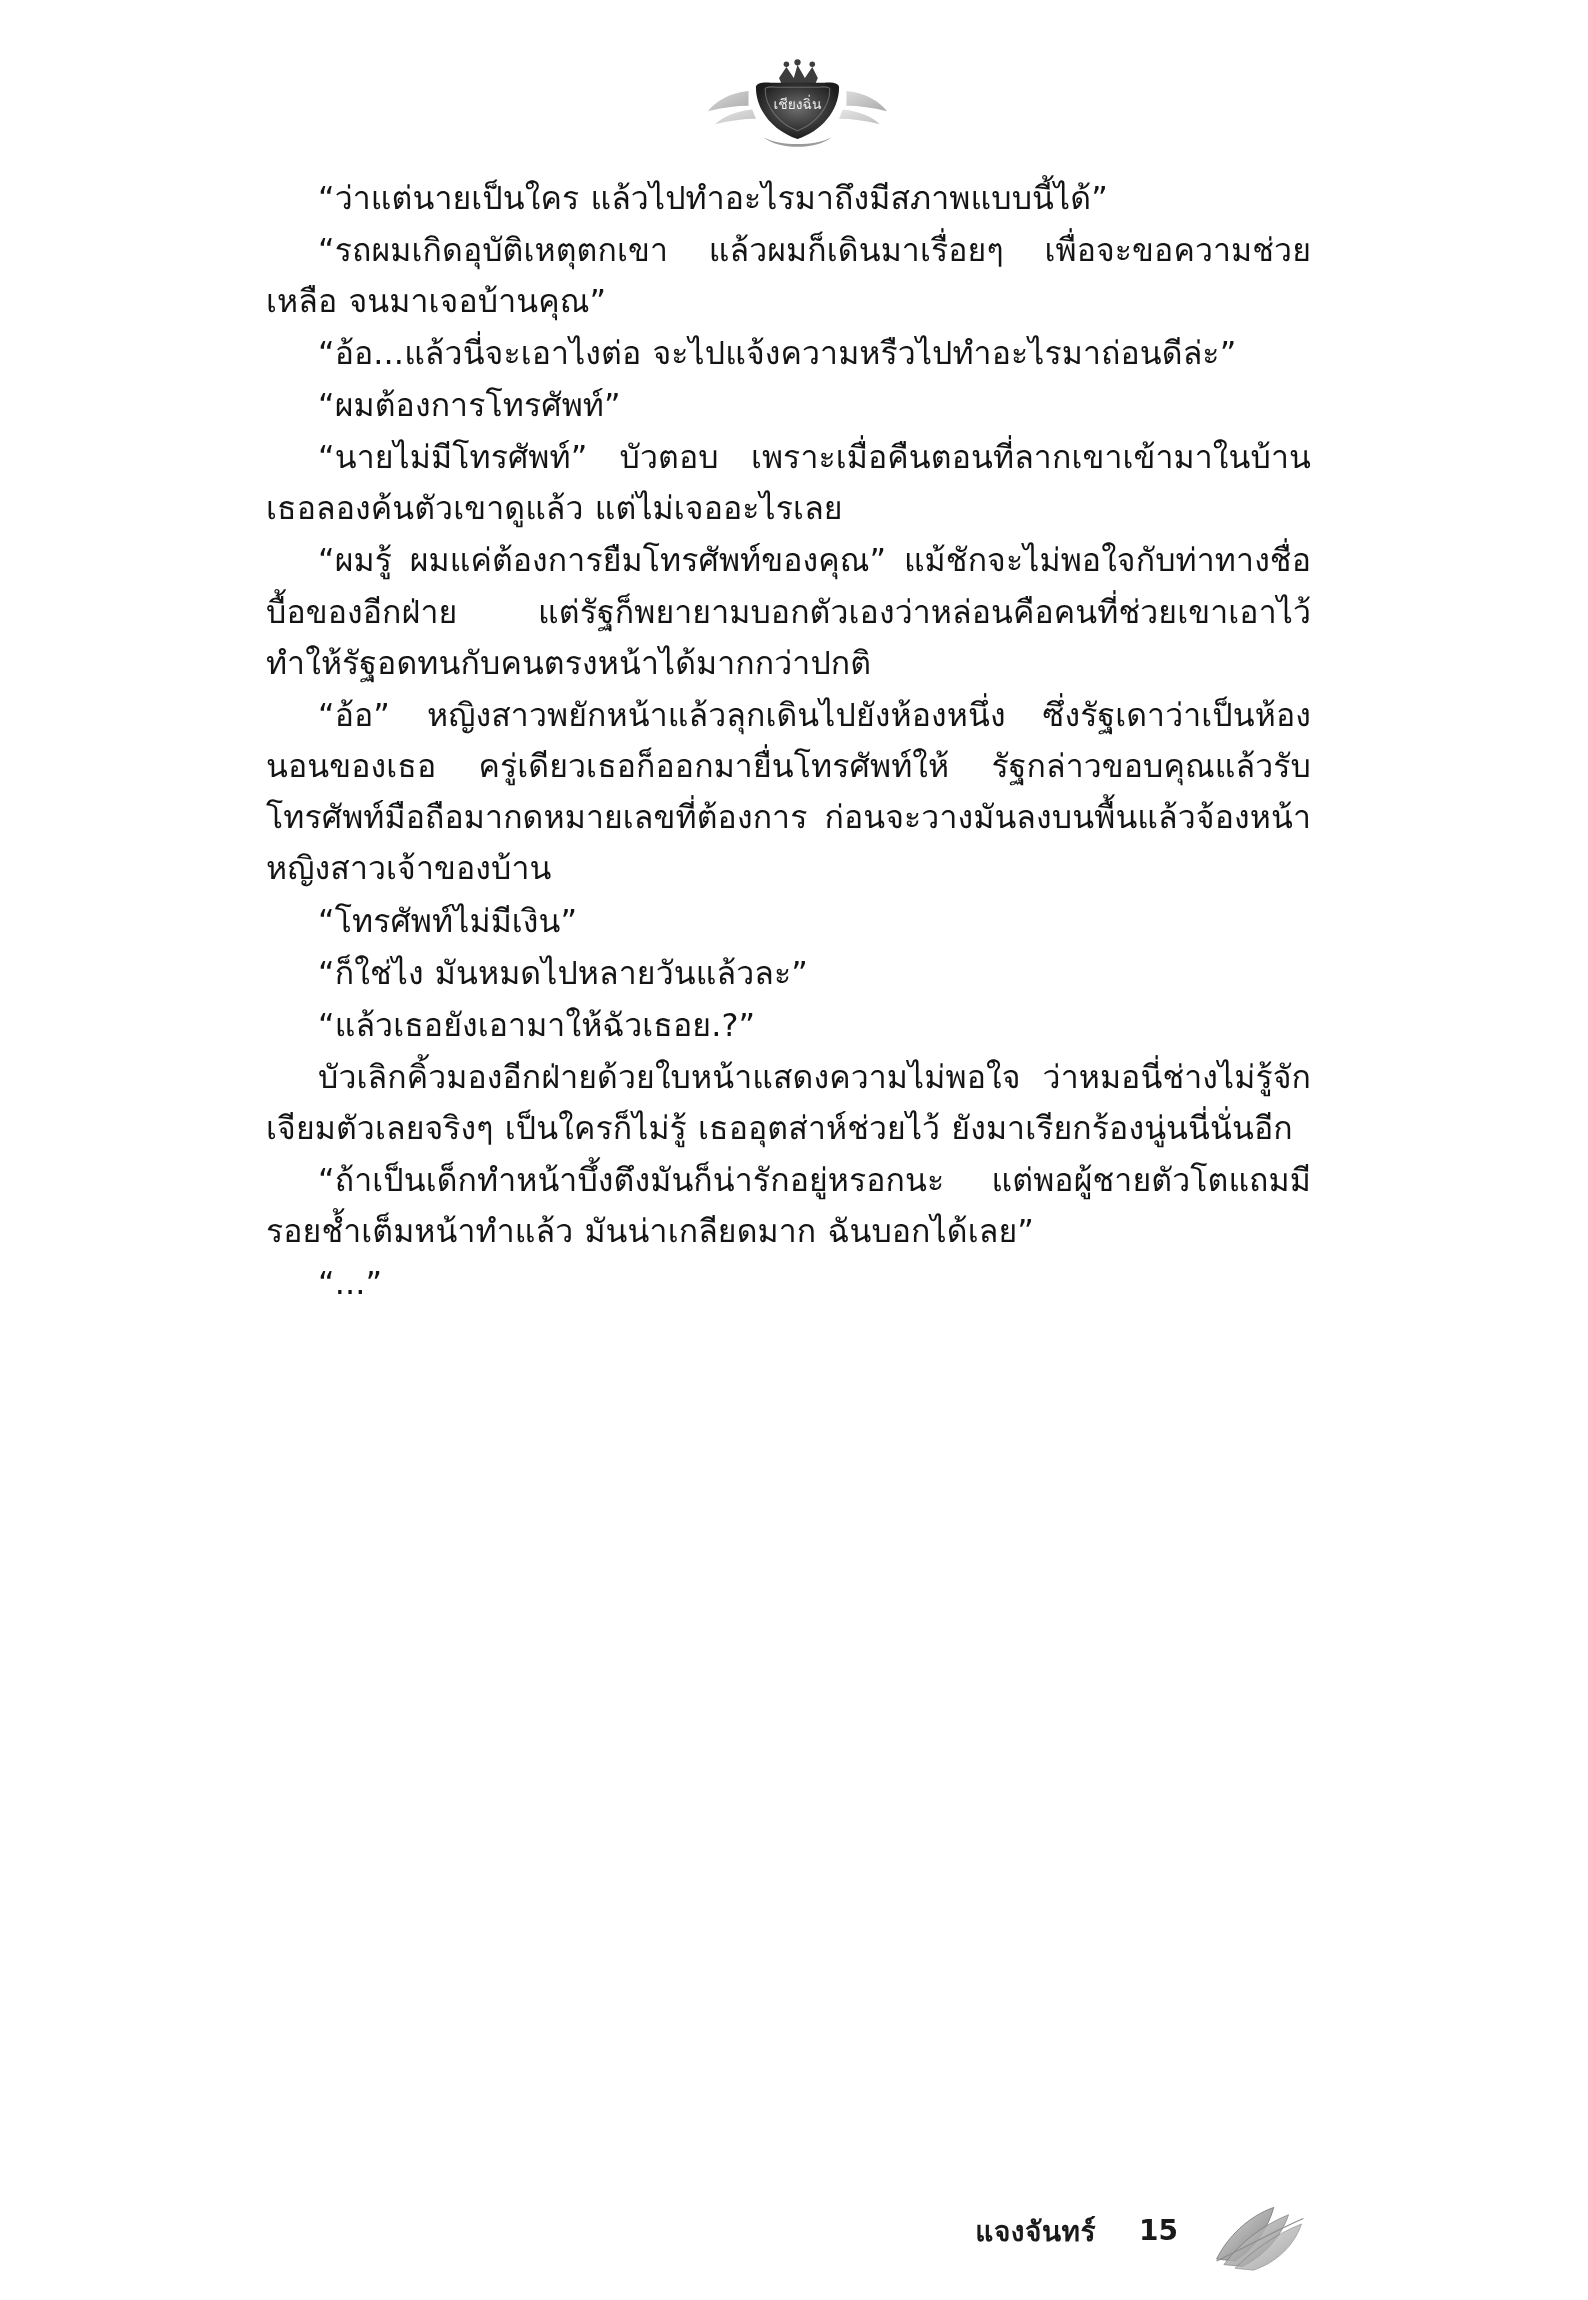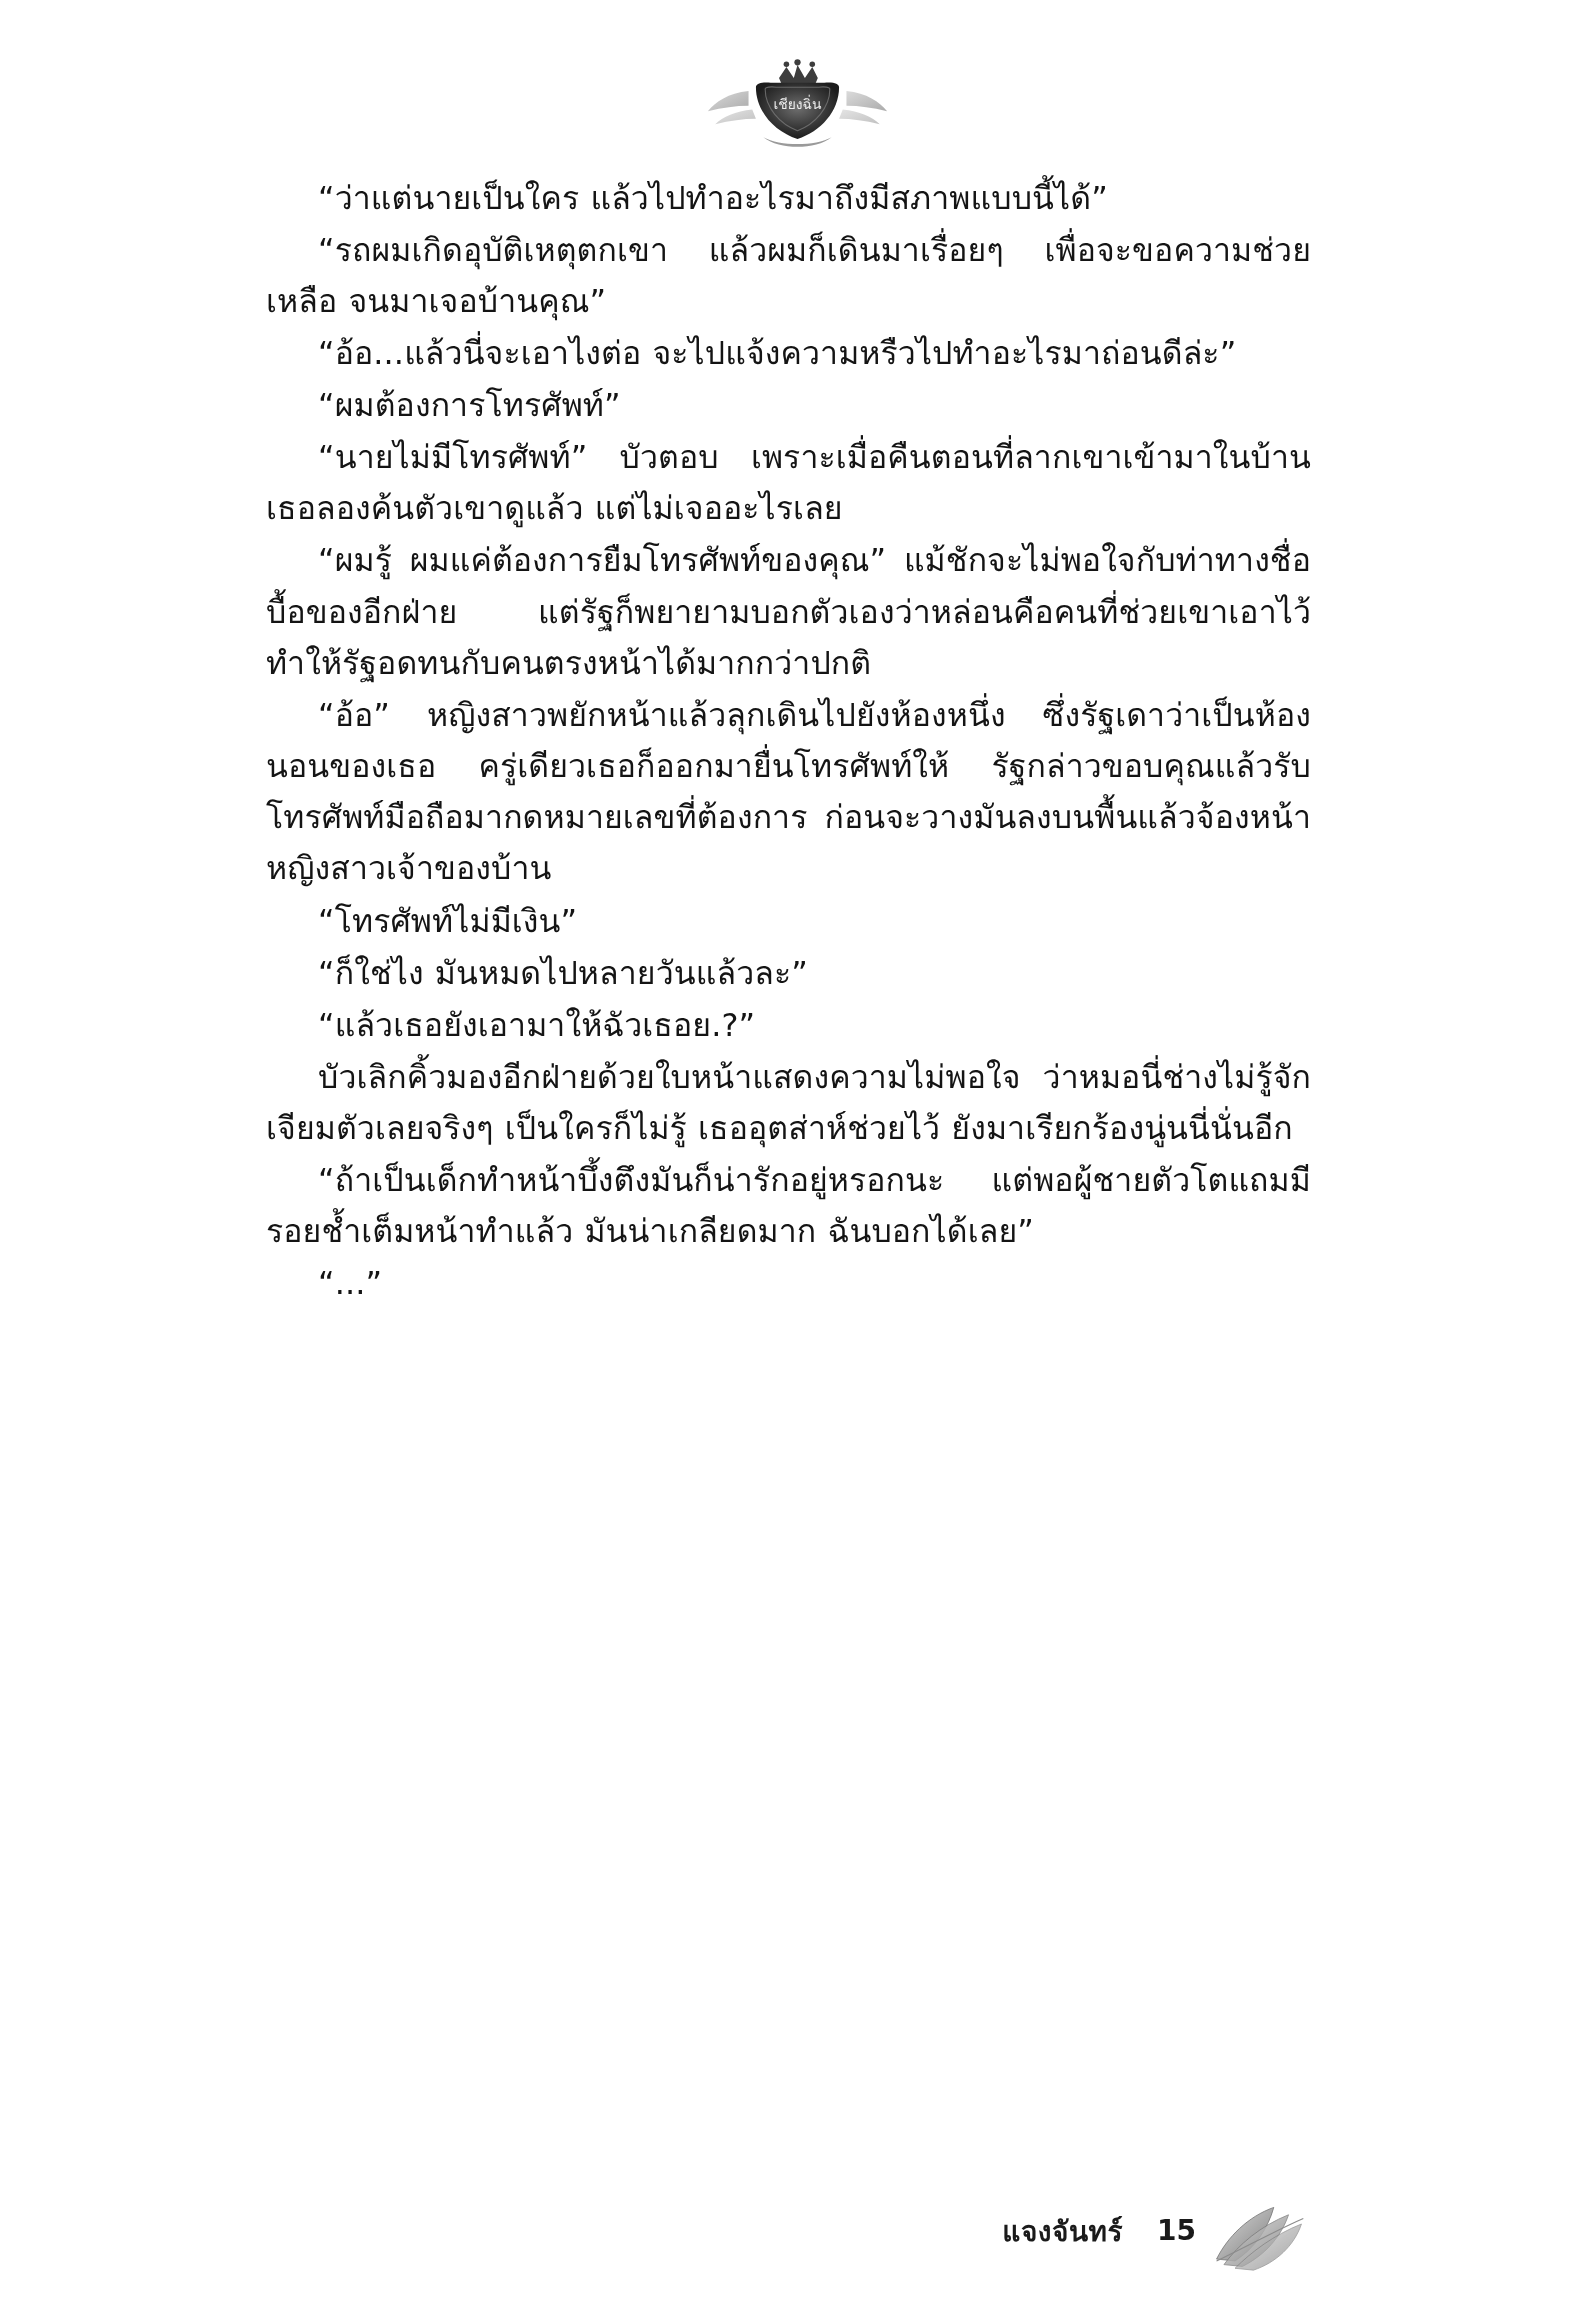--- a/index.html
+++ b/index.html
@@ -60,33 +60,33 @@
   }
 
   
   .footer {
     height: 139px;
     position: relative;
     padding-right: 278px;
     display: flex;
     align-items: center;
     justify-content: flex-end;
-    gap: 11px;
+    gap: 29px;
   }
   .footer-label {
     font-size: 28px;
     font-weight: bold;
     color: #1a1a1a;
     letter-spacing: 0.5px;
   }
   .footer-page {
     font-size: 28px;
     font-weight: bold;
     color: #1a1a1a;
-    margin-left: 23px;
+    margin-left: 14px;
   }
   .footer-leaf {
     width: 104px;
     height: 72px;
     position: relative;
     top: 5.6px;
   }
   .footer-leaf svg { display:block; }
 </style>
 </head>

